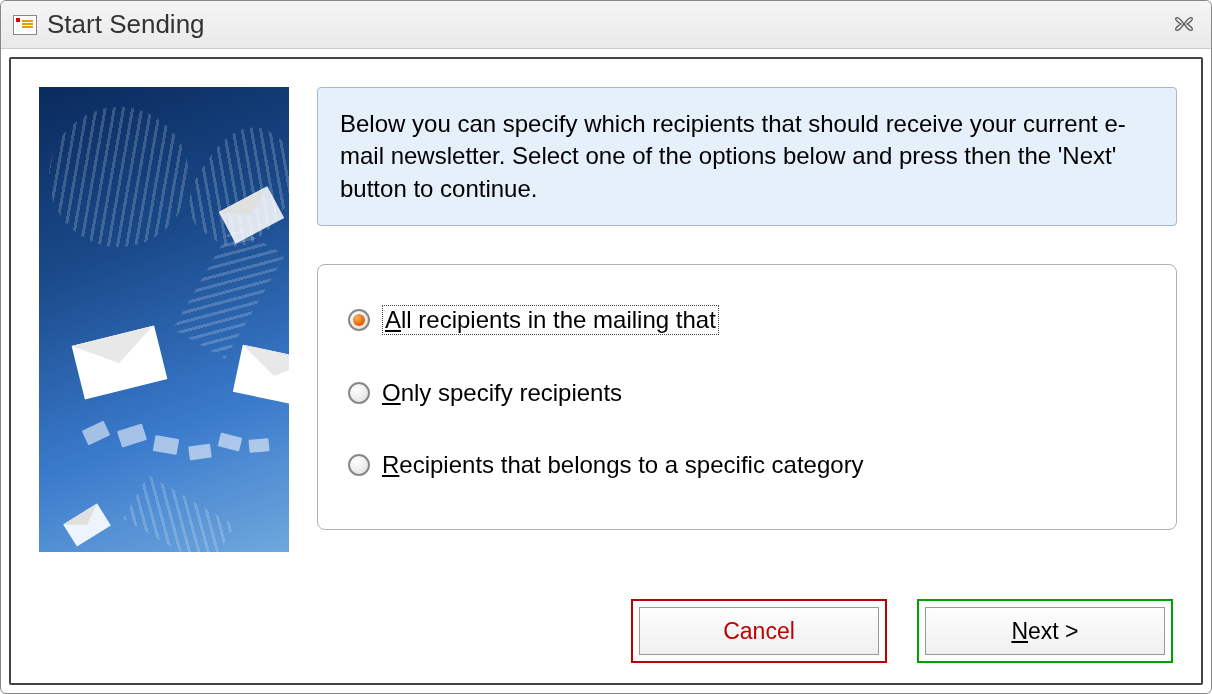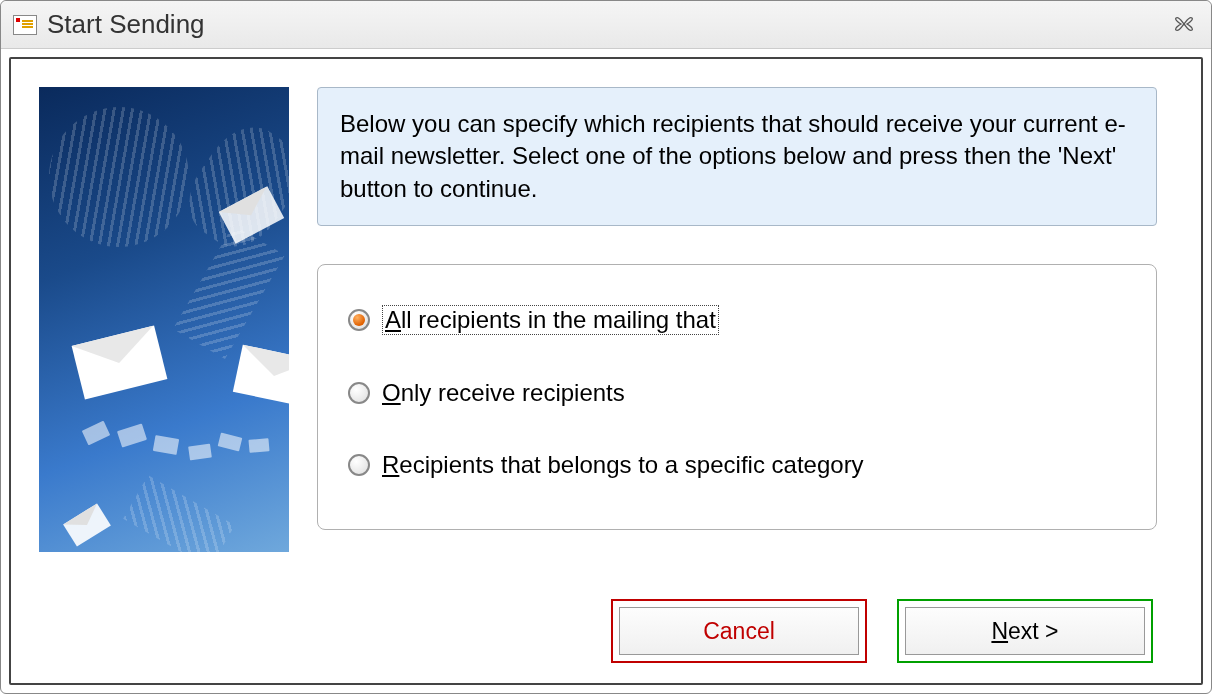--- a/index.html
+++ b/index.html
@@ -61,21 +61,21 @@
       width: 22px;
       height: 18px;
       cursor: default;
     }
     .content {
       flex: 1;
       margin: 8px;
       border: 2px solid #444;
       border-radius: 2px;
       background: #fff;
-      padding: 28px 44px 20px 28px;
+      padding: 28px 24px 20px 28px;
       display: flex;
       flex-direction: column;
     }
     .main-row {
       display: flex;
       gap: 28px;
       flex: 1;
     }
     .sidebar-image {
       width: 250px;
@@ -249,21 +249,21 @@
       <div class="right-col">
         <div class="info-panel">Below you can specify which recipients that should receive your current e-mail newsletter. Select one of the options below and press then the 'Next' button to continue.</div>
 
         <div class="options-panel">
           <label class="radio-row">
             <span class="radio-circle checked"></span>
             <span class="radio-label focused underline-first">All recipients in the mailing that</span>
           </label>
           <label class="radio-row">
             <span class="radio-circle"></span>
-            <span class="radio-label underline-first">Only receive recipients</span>
+            <span class="radio-label underline-first">Only specify recipients</span>
           </label>
           <label class="radio-row">
             <span class="radio-circle"></span>
             <span class="radio-label underline-first">Recipients that belongs to a specific category</span>
           </label>
         </div>
       </div>
     </div>
 
     <div class="button-row">

